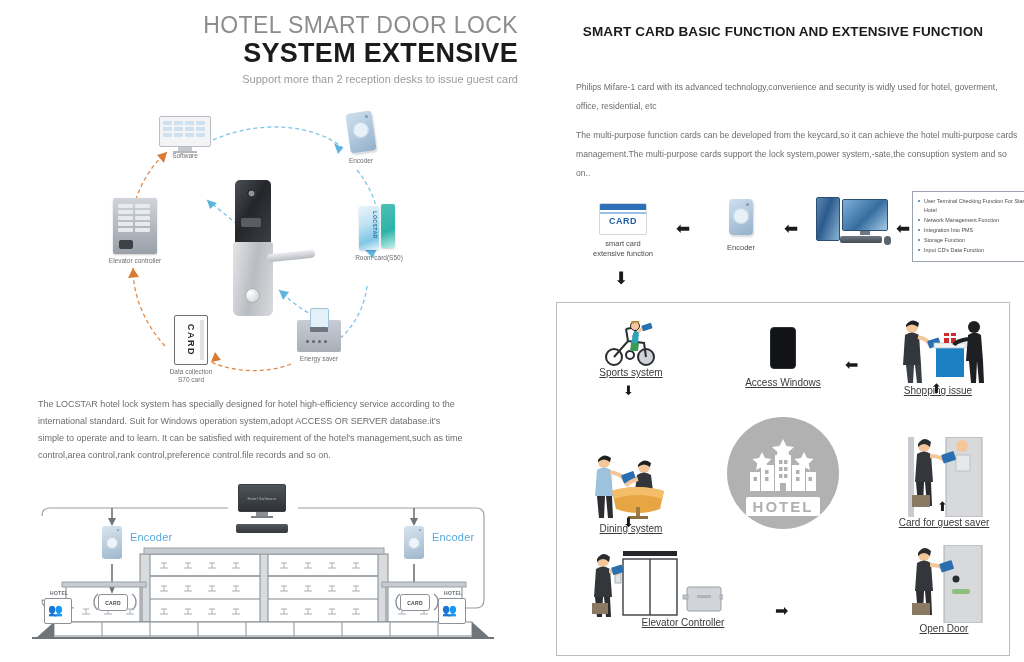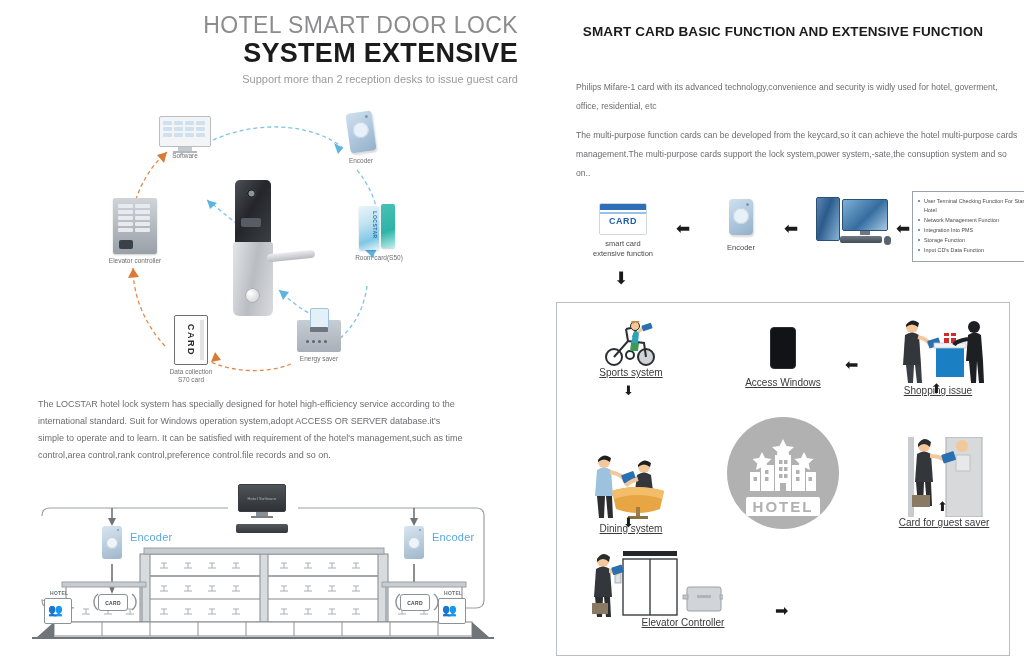--- a/index.html
+++ b/index.html
@@ -619,16 +619,33 @@
             <rect x="92" y="44" width="5" height="4" fill="#c2c6cb" stroke="#9aa0a6" stroke-width="0.8"></rect>
             <rect x="129" y="44" width="5" height="4" fill="#c2c6cb" stroke="#9aa0a6" stroke-width="0.8"></rect>
             <rect x="106" y="44" width="14" height="3" fill="#b0b4b9"></rect>
           </svg>
         </div>
         <div class="g-cap" style="margin-left:52px;">Elevator Controller</div>
       </div>
 
       <div class="arrow" style="left:218px;top:300px;font-size:16px;">➡</div>
 
+      <div class="g-node" style="left:328px;top:242px;width:118px;">
+        <div class="pic" style="width:88px;height:78px;margin:0 auto;">
+          <svg width="88" height="78" viewBox="0 0 88 78">
+            <rect x="44" y="0" width="38" height="78" fill="#d7d9db" stroke="#a9adb2" stroke-width="1"></rect>
+            <circle cx="56" cy="34" r="3.5" fill="#2a2c2f"></circle>
+            <rect x="52" y="44" width="18" height="5" rx="2" fill="#8fbf7e"></rect>
+            <circle cx="24" cy="10" r="6" fill="#f3c79a"></circle>
+            <path d="M18 8 q6 -9 13 -2 l-1 5 q-6 -6 -12 0 Z" fill="#2a2c2f"></path>
+            <path d="M17 18 q7 -5 14 0 l2 28 h-18 Z" fill="#33373c"></path>
+            <path d="M16 46 l2 24 h5 l1 -24 Z M25 46 l2 24 h5 l-1 -24 Z" fill="#2b2d31"></path>
+            <path d="M30 20 q12 0 16 6" stroke="#f3c79a" stroke-width="4" fill="none"></path>
+            <rect x="40" y="17" width="13" height="9" rx="1" fill="#2a6fb0" transform="rotate(-18 46 21)"></rect>
+            <rect x="12" y="58" width="18" height="12" fill="#8a7a64"></rect>
+          </svg>
+        </div>
+        <div class="g-cap">Open Door</div>
+      </div>
 
     </div>
   </div>
 </div>
 
 </body></html>

